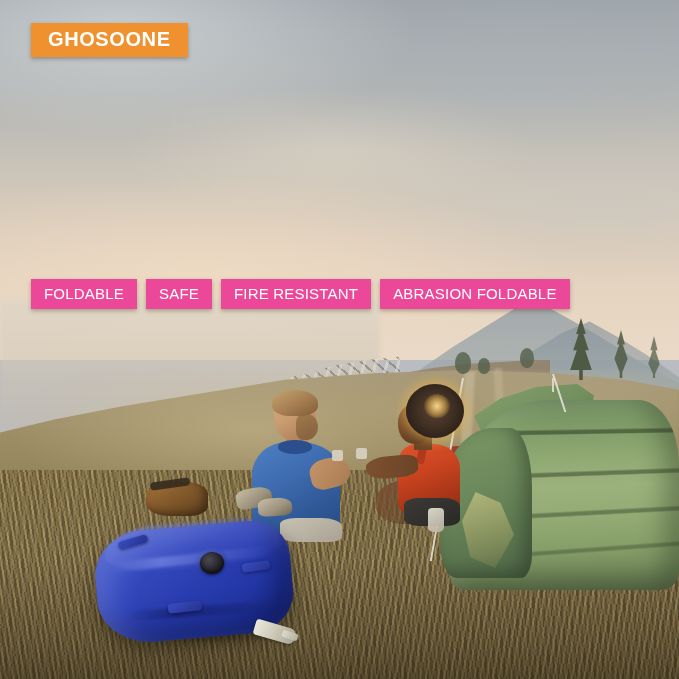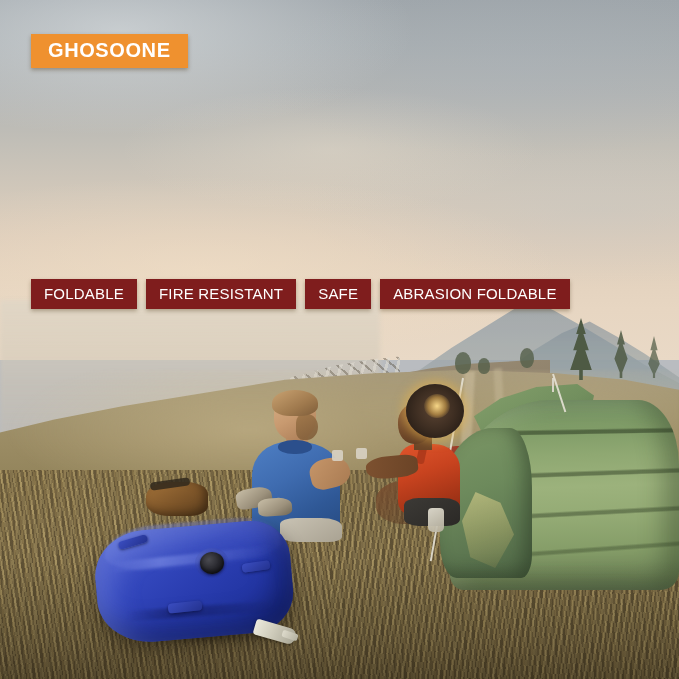--- a/index.html
+++ b/index.html
@@ -410,21 +410,20 @@
     background:radial-gradient(ellipse 100px 14px at 50% 50%, rgba(22,18,8,.55), rgba(22,18,8,0) 72%);
     filter:blur(2px);
   }
 
   
   .brand-badge{
     position:absolute;left:31px;top:23px;
     background:#ef912f;
     padding:6px 17px 8px 17px;
     box-shadow:0 2px 4px rgba(60,40,10,.35);
-    margin-top:11px;
   }
   .brand-badge span{
     display:block;
     font-size:20px;font-weight:bold;color:#ffffff;
     letter-spacing:.6px;line-height:1;
     white-space:nowrap;
   }
 
   .headline{
     position:absolute;left:30px;top:66px;width:620px;
@@ -461,21 +460,21 @@
     transform:scaleX(.96);
     transform-origin:left center;
     text-shadow:0 1px 2px rgba(0,0,0,.25);
   }
 
   .tag-row{
     position:absolute;left:31px;top:279px;
     display:flex;gap:9px;align-items:stretch;
   }
   .tag{
-    background:#7f1d1d;
+    background:#ec4899;
     color:#ffffff;
     font-size:15px;
     font-weight:normal;
     letter-spacing:.2px;
     padding:7px 13px 8px 13px;
     white-space:nowrap;
     box-shadow:0 2px 4px rgba(70,48,14,.35);
     line-height:1;
     display:flex;align-items:center;
   }
@@ -577,18 +576,18 @@
   </div>
 
   <div class="brand-badge">
     <span>GHOSOONE</span>
   </div>
 
 
 
   <div class="tag-row">
     <div class="tag">FOLDABLE</div>
+    <div class="tag">SAFE</div>
     <div class="tag">FIRE RESISTANT</div>
-    <div class="tag">SAFE</div>
     <div class="tag">ABRASION FOLDABLE</div>
   </div>
 
 </div>
 
 </body></html>

